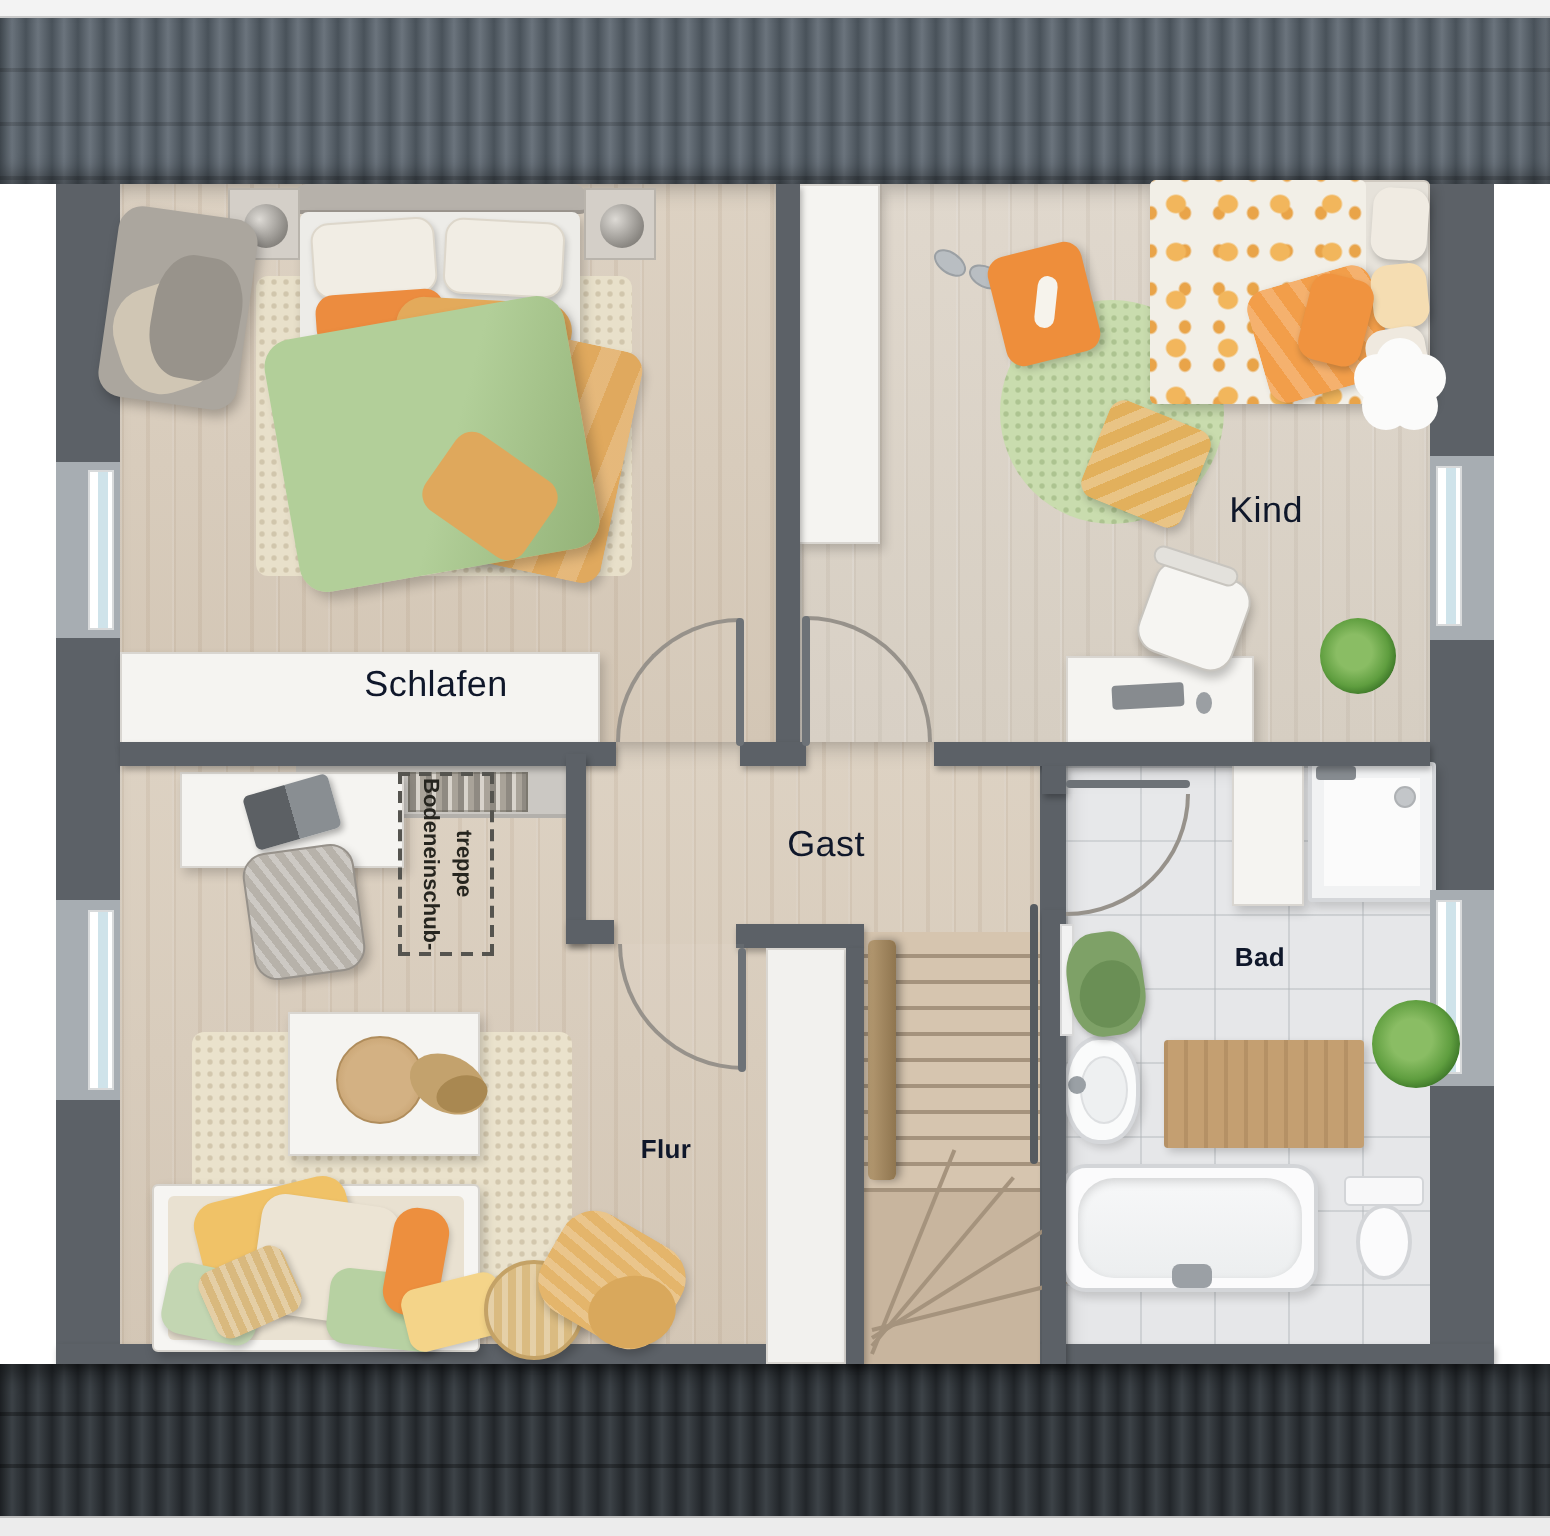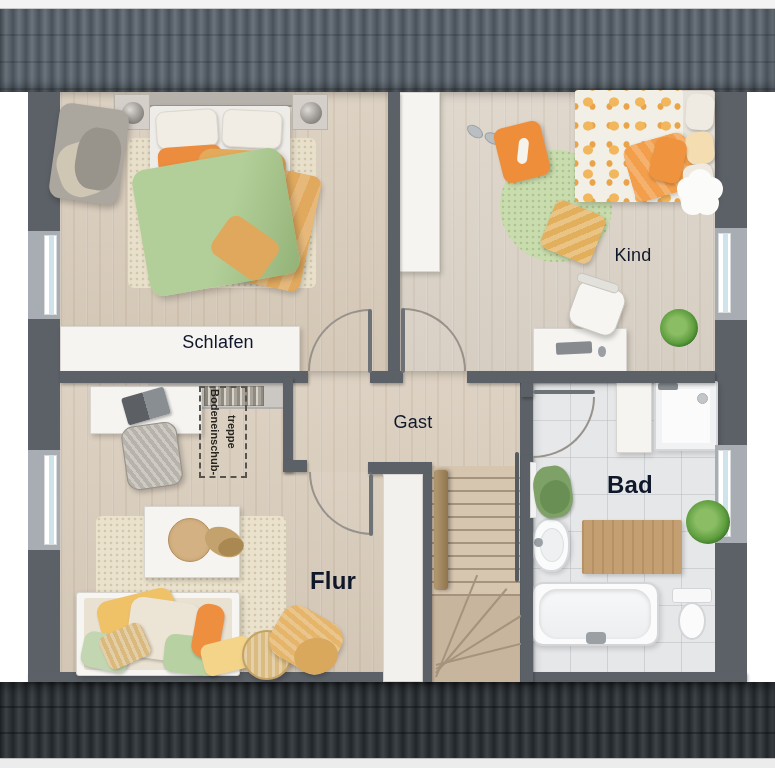--- a/index.html
+++ b/index.html
@@ -45,21 +45,21 @@
   .reveal{background:#a7adb2;z-index:4;}
   .window{z-index:5;border:1px solid #d8dadb;
     background:linear-gradient(90deg,#ffffff 0 4px,#cfe3ea 4px 9px,#ffffff 9px 13px);}
 
   
   .arc{z-index:5;border:0 solid #97928b;background:rgba(255,255,255,.06);}
   .leaf{background:#6d7277;z-index:5;border-radius:2px;}
 
   
   .room-label{z-index:6;font-size:18px;font-weight:500;color:#0f172a;text-align:center;letter-spacing:.2px;}
-  .room-label.big{font-size:24px;font-weight:600;}
+  .room-label.big{font-size:13px;font-weight:600;}
   .attic-box{z-index:5;border:2px dashed #55544f;display:flex;align-items:center;justify-content:center;}
   .attic-label{position:static !important;writing-mode:vertical-lr;text-orientation:sideways;
     white-space:pre-line;font-size:11px;font-weight:700;line-height:1.5;color:#26251f;text-align:center;}
 
   
   .furn{z-index:3;}
   .white-furn{background:#f5f4f1;border:1px solid #d9d6d1;box-shadow:2px 3px 5px rgba(0,0,0,.18);z-index:3;}
   .rug{z-index:2;border-radius:6px;
     background-image:radial-gradient(rgba(150,130,95,.28) 1px, transparent 1.7px);background-size:6px 6px;}
   .pillow{border-radius:9px;box-shadow:1px 2px 3px rgba(0,0,0,.20);z-index:3;}

